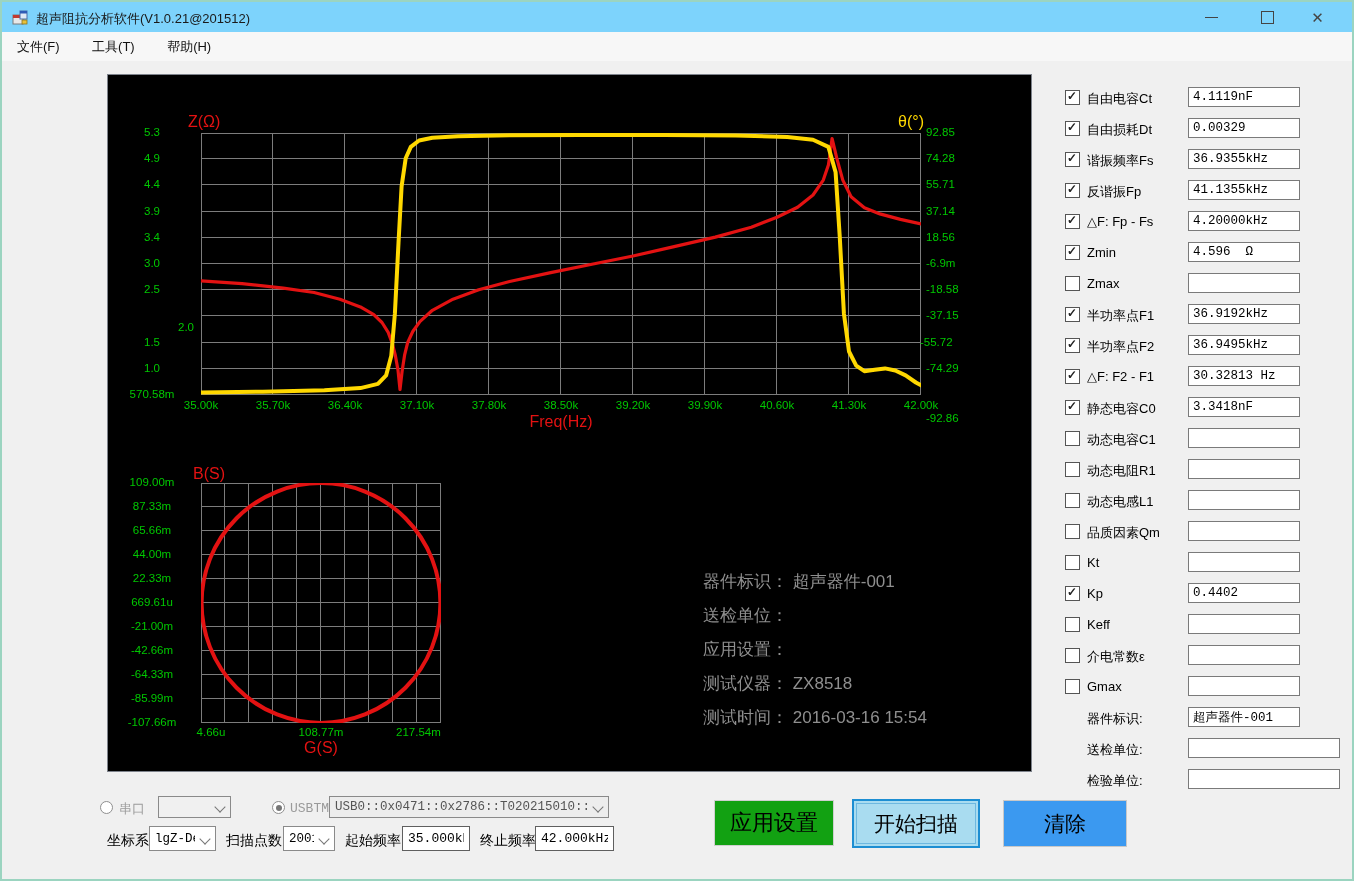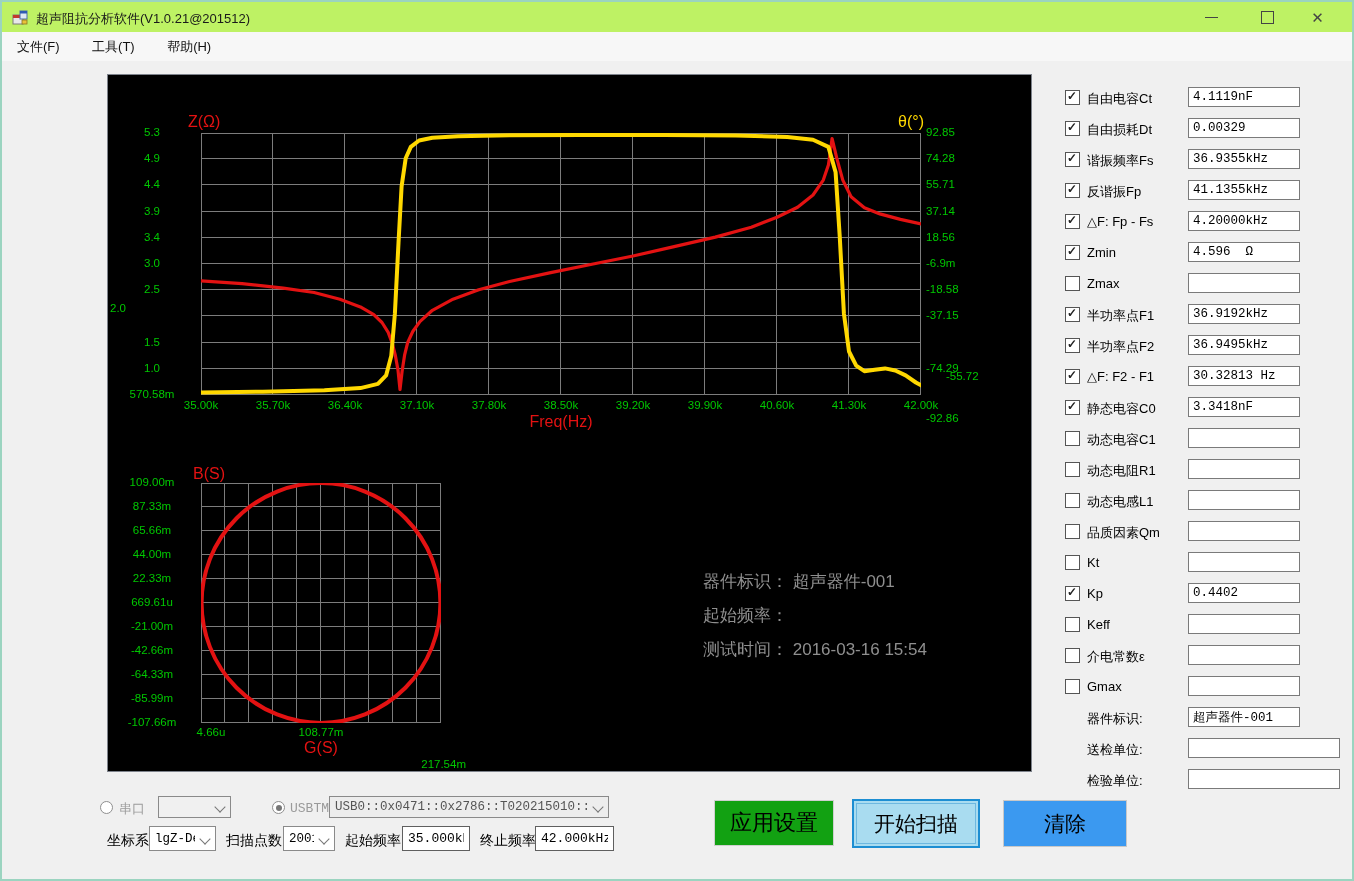--- a/index.html
+++ b/index.html
@@ -2,21 +2,21 @@
 <html><head>
 <meta charset="utf-8">
 <style>
   html,body { margin:0; padding:0; background:#e8e8e8; }
   .window {
     position:relative; width:1354px; height:881px; box-sizing:border-box;
     background:#f0f0f0; border:2px solid #9bd4c0; overflow:hidden;
     font-family:"Liberation Sans", sans-serif;
   }
   
-  .titlebar { position:absolute; left:0; top:0; right:0; height:30px; background:#bef264; }
+  .titlebar { position:absolute; left:0; top:0; right:0; height:30px; background:#7dd3fc; }
   .app-icon { position:absolute; left:10px; top:7px; width:16px; height:16px; }
   .title-text { position:absolute; left:34px; top:8px; font-size:13px; color:#1a1a1a; white-space:nowrap; }
   .win-btn { position:absolute; top:0; width:45px; height:30px; display:flex; align-items:center; justify-content:center; color:#444; }
   .wb-min { right:118px; } .wb-max { right:62px; } .wb-close { right:12px; }
   .min-glyph { width:13px; height:0; border-top:1.6px solid #444; display:block; }
   .max-glyph { width:11px; height:11px; border:1.4px solid #444; display:block; }
   .close-glyph { font-size:15px; line-height:1; color:#444; }
   
   .menubar { position:absolute; left:0; top:30px; right:0; height:29px; background:#f7f7f7; }
   .menu-item { display:inline-block; padding:0 13px; margin-left:2px; line-height:29px; font-size:13px; color:#111; }
@@ -115,35 +115,35 @@
         <polyline points="0.0,259.4 61.7,258.7 123.4,257.3 159.4,255.1 176.9,250.9 185.1,242.4 190.3,222.7 193.9,180.4 197.5,109.8 200.6,53.4 204.7,25.2 209.8,13.9 218.1,7.5 231.4,4.7 257.1,3.3 308.6,2.3 380.6,1.9 462.9,2.0 534.9,2.6 586.3,4.0 612.0,6.8 627.4,13.9 634.6,39.3 638.7,102.8 642.9,180.4 648.0,218.5 655.2,232.6 663.4,238.2 673.7,236.8 684.0,235.4 694.3,237.5 704.6,242.4 714.9,249.5 720.0,252.3" fill="none" stroke="#ffd800" stroke-width="4" stroke-linejoin="round" stroke-linecap="round"></polyline>
       </svg>
     <div id="topLeftTicks">
         <div class="tick" style="left:2px; top:51.0px; width:84px; text-align:center;">5.3</div>
         <div class="tick" style="left:2px; top:77.2px; width:84px; text-align:center;">4.9</div>
         <div class="tick" style="left:2px; top:103.4px; width:84px; text-align:center;">4.4</div>
         <div class="tick" style="left:2px; top:129.6px; width:84px; text-align:center;">3.9</div>
         <div class="tick" style="left:2px; top:155.8px; width:84px; text-align:center;">3.4</div>
         <div class="tick" style="left:2px; top:182.0px; width:84px; text-align:center;">3.0</div>
         <div class="tick" style="left:2px; top:208.2px; width:84px; text-align:center;">2.5</div>
-        <div class="tick" style="left:2px; top:227px; width:84px; text-align:left;">2.0</div>
+        <div class="tick" style="left:2px; top:246px; width:84px; text-align:right;">2.0</div>
         <div class="tick" style="left:2px; top:260.6px; width:84px; text-align:center;">1.5</div>
         <div class="tick" style="left:2px; top:286.8px; width:84px; text-align:center;">1.0</div>
         <div class="tick" style="left:2px; top:313.0px; width:84px; text-align:center;">570.58m</div>
       </div>
     <div id="topRightTicks">
         <div class="tick" style="left:818px; top:51.0px;">92.85</div>
         <div class="tick" style="left:818px; top:77.2px;">74.28</div>
         <div class="tick" style="left:818px; top:103.4px;">55.71</div>
         <div class="tick" style="left:818px; top:129.6px;">37.14</div>
         <div class="tick" style="left:818px; top:155.8px;">18.56</div>
         <div class="tick" style="left:818px; top:182.0px;">-6.9m</div>
         <div class="tick" style="left:818px; top:208.2px;">-18.58</div>
         <div class="tick" style="left:818px; top:234.4px;">-37.15</div>
-        <div class="tick" style="left:838px; top:260.6px;margin-top:34px;">-55.72</div>
+        <div class="tick" style="left:812px; top:260.6px;">-55.72</div>
         <div class="tick" style="left:818px; top:286.8px;">-74.29</div>
         <div class="tick" style="left:818px; top:313.0px;margin-top:24px;">-92.86</div>
       </div>
     <div id="topXTicks">
         <div class="tick" style="left:61.0px; top:324px; width:64px; text-align:center;">35.00k</div>
         <div class="tick" style="left:133.0px; top:324px; width:64px; text-align:center;">35.70k</div>
         <div class="tick" style="left:205.0px; top:324px; width:64px; text-align:center;">36.40k</div>
         <div class="tick" style="left:277.0px; top:324px; width:64px; text-align:center;">37.10k</div>
         <div class="tick" style="left:349.0px; top:324px; width:64px; text-align:center;">37.80k</div>
         <div class="tick" style="left:421.0px; top:324px; width:64px; text-align:center;">38.50k</div>
@@ -190,27 +190,29 @@
         <div class="tick" style="left:2px; top:521.0px; width:84px; text-align:center;">669.61u</div>
         <div class="tick" style="left:2px; top:545.0px; width:84px; text-align:center;">-21.00m</div>
         <div class="tick" style="left:2px; top:569.0px; width:84px; text-align:center;">-42.66m</div>
         <div class="tick" style="left:2px; top:593.0px; width:84px; text-align:center;">-64.33m</div>
         <div class="tick" style="left:2px; top:617.0px; width:84px; text-align:center;">-85.99m</div>
         <div class="tick" style="left:2px; top:641.0px; width:84px; text-align:center;">-107.66m</div>
       </div>
     <div id="circXTicks">
         <div class="tick" style="left:68px; top:651px; width:70px; text-align:center;">4.66u</div>
         <div class="tick" style="left:178px; top:651px; width:70px; text-align:center;">108.77m</div>
-        <div class="tick" style="left:288px; top:651px; width:70px; text-align:right;margin-top:32px;">217.54m</div>
+        <div class="tick" style="left:288px; top:651px; width:70px; text-align:left;">217.54m</div>
       </div>
     <div class="axis-title red-text" style="left:173px; top:664px; width:80px; text-align:center;">G(S)</div>
 
     <div class="info-overlay" id="infoOverlay">
         <div class="" style="white-space:nowrap;">器件标识： 超声器件-001</div>
-        <div class="" style="white-space:nowrap;">起始频率：</div>
+        <div class="" style="white-space:nowrap;">送检单位：</div>
+        <div class="" style="white-space:nowrap;">应用设置：</div>
+        <div class="" style="white-space:nowrap;">测试仪器： ZX8518</div>
         <div class="" style="white-space:nowrap;">测试时间： 2016-03-16 15:54</div>
       </div>
   </div>
 
   <div class="right-panel" id="rightPanel">
       <div class="rp-row" style="top: 13px;">
         <span class="rp-check checked"></span>
         <span class="rp-label">自由电容Ct</span>
         <input class="rp-input" value="4.1119nF" style="">
       </div>

